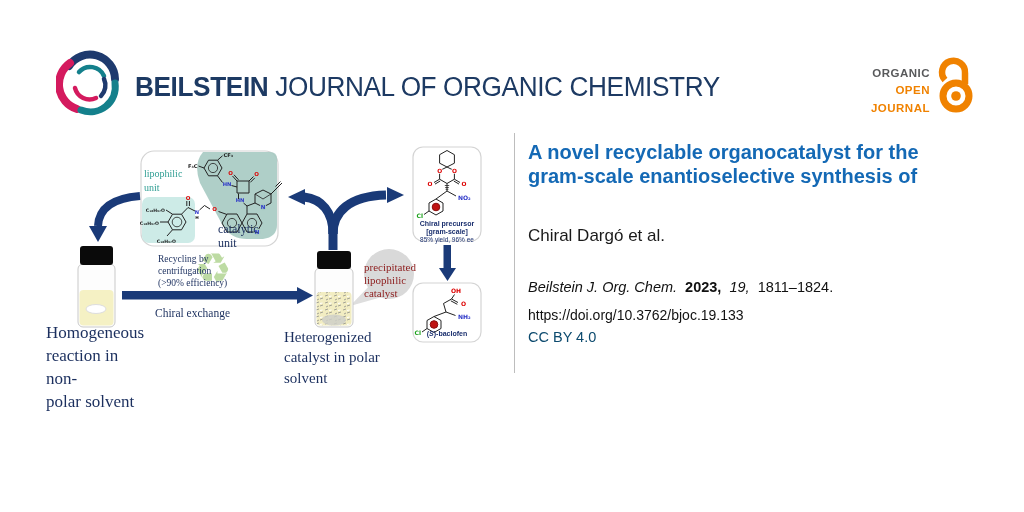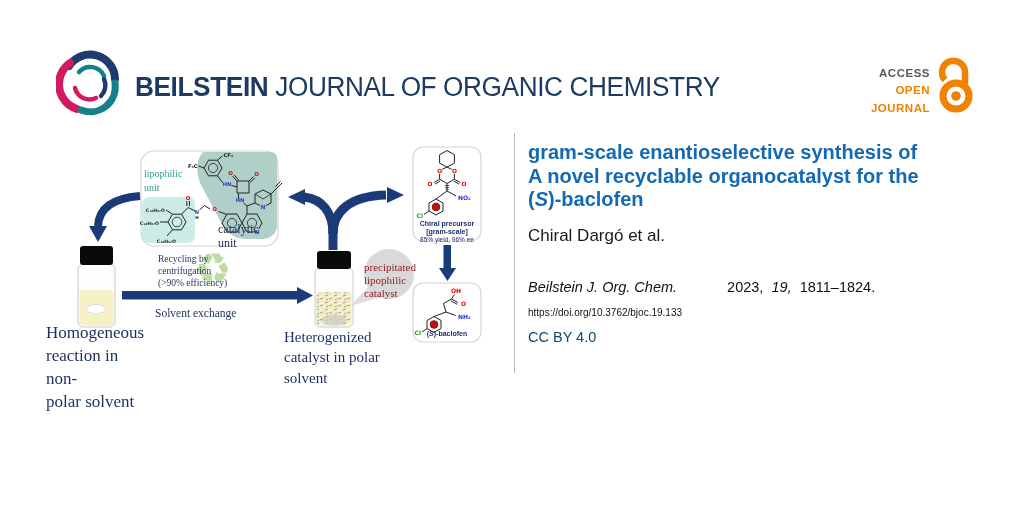--- a/index.html
+++ b/index.html
@@ -20,23 +20,23 @@
   .teal{color:#2f9e93;}
   .darkred{color:#8f2222;}
   .recycle-glyph{font-size:42px;color:#a8cf85;opacity:0.75;line-height:1;}
   
   .title{left:528px;top:141px;width:452px;font-size:20px;font-weight:700;color:#1469b5;line-height:1.18;}
   .title span{display:inline;}
   .title .line{display:block;}
   .authors{left:528px;top:226px;font-size:17px;color:#1a1a1a;}
   .citation{left:528px;top:279px;font-size:14.5px;color:#111;}
   .citation .j{font-style:italic;margin-right:4px;}
-  .citation .y{font-weight:400;margin-right:4px;margin-left:42px;}
+  .citation .y{font-weight:700;margin-right:4px;}
   .citation .v{font-style:italic;margin-right:4px;}
-  .doi{left:528px;top:307px;font-size:10px;color:#111;}
+  .doi{left:528px;top:307px;font-size:14px;color:#111;}
   .license{left:528px;top:329px;font-size:14.5px;color:#0c4a6e;}
   .divider{left:514px;top:133px;width:1px;height:240px;background:#bdbdbd;}
   
   text{font-family:"DejaVu Sans",sans-serif;font-weight:700;}
   .atO{fill:#dd0000;} .atN{fill:#2b35c8;} .atCl{fill:#18a018;} .atC{fill:#1a1a1a;}
   .skel{stroke:#222;stroke-width:1;fill:none;}
   .skel2{stroke:#222;stroke-width:0.8;fill:none;}
   .navyfill{fill:#1a3a78;}
   .box{fill:#ffffff;stroke:#d4d4d4;stroke-width:1.2;}
   .smallcap{font-size:7px;font-weight:700;color:#1a2f6e;text-align:center;line-height:1;}
@@ -51,21 +51,21 @@
   <path d="M 23 23 A 15 15 0 0 1 48 27" stroke="#14808c" stroke-width="4.5" fill="none" stroke-linecap="round"></path>
   <path d="M 19 39 A 15 15 0 0 0 40 49" stroke="#d41a5e" stroke-width="4.5" fill="none" stroke-linecap="round"></path>
   <path d="M 48 30 A 15 15 0 0 1 45 47" stroke="#1e3a6e" stroke-width="4.5" fill="none" stroke-linecap="round"></path>
 </svg>
 
 <div class="abs brand">
   <b>BEILSTEIN</b><span class="rest"> JOURNAL OF ORGANIC CHEMISTRY</span>
 </div>
 
 <div class="abs oa-text">
-  <div class="gray">ACCESS</div>
+  <div class="gray">ORGANIC</div>
   <div class="orange">OPEN</div>
   <div class="orange">JOURNAL</div>
 </div>
 
 <svg class="abs" style="left:934px;top:54px" width="46" height="62" viewBox="0 0 46 62">
   <path d="M 11 26 A 11.5 11.5 0 1 1 31 19 L 31 30" stroke="#f08200" stroke-width="6.5" fill="none"></path>
   <circle cx="22" cy="42" r="13" stroke="#f08200" stroke-width="7" fill="none"></circle>
   <circle cx="22" cy="42" r="4.8" fill="#f08200"></circle>
 </svg>
 
@@ -252,21 +252,21 @@
 </div>
 
 <div class="abs recycle-glyph" style="left:194px;top:248px;">♻</div>
 
 <div class="abs gl" style="left:158px;top:254px;width:112px;font-size:9.5px;line-height:1.25;">
   <div>Recycling by</div>
   <div>centrifugation</div>
   <div>(&gt;90% efficiency)</div>
 </div>
 
-<div class="abs gl" style="left:155px;top:306px;width:112px;font-size:11.5px;">Solvent exchange</div>
+<div class="abs gl" style="left:155px;top:306px;width:112px;font-size:11.5px;">Chiral exchange</div>
 
 <div class="abs gl" style="left:46px;top:322px;width:100px;font-size:17px;">
   <div>Homogeneous</div>
   <div>reaction in non-</div>
   <div>polar solvent</div>
 </div>
 
 <div class="abs gl" style="left:284px;top:327px;width:100px;font-size:15px;">
   <div>Heterogenized</div>
   <div>catalyst in polar</div>
@@ -285,23 +285,22 @@
   <div style="margin-top:1.5px;font-weight:400;font-size:6.5px">85% yield, 96% ee</div>
 </div>
 
 <div class="abs smallcap" style="left:413px;top:330px;width:68px;">
   <span>(</span><span style="font-style:italic">S</span><span>)-baclofen</span>
 </div>
 
 <div class="abs divider"></div>
 
 <div class="abs title">
+  <span class="line">A novel recyclable organocatalyst for the</span>
   <span class="line">gram-scale enantioselective synthesis of</span>
-  <span class="line">A novel recyclable organocatalyst for the</span>
-  <span class="line"><span>(</span><span style="font-style:italic">S</span><span>)-baclofen</span></span>
 </div>
 
 <div class="abs authors">Chiral Dargó et al.</div>
 
 <div class="abs citation">
   <span class="j">Beilstein J. Org. Chem.</span>
   <span class="y">2023,</span>
   <span class="v">19,</span>
   <span class="p">1811–1824.</span>
 </div>

